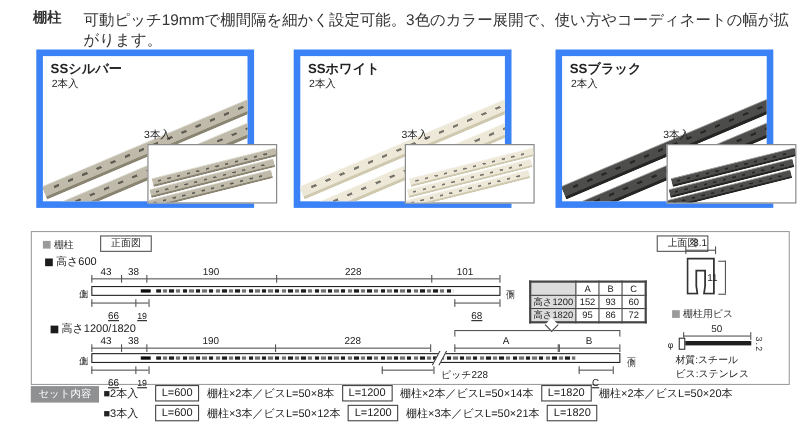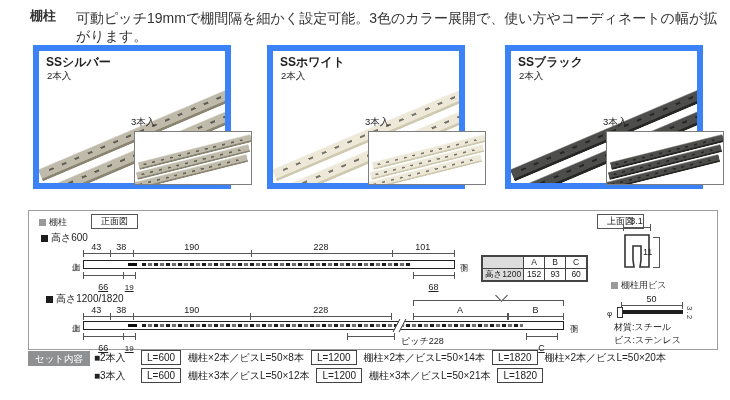--- a/index.html
+++ b/index.html
@@ -196,20 +196,26 @@
       <td>A</td>
       <td>B</td>
       <td>C</td>
     </tr>
     <tr>
       <td class="hd">高さ1200</td>
       <td>152</td>
       <td>93</td>
       <td>60</td>
     </tr>
+    <tr>
+      <td class="hd">高さ1820</td>
+      <td>95</td>
+      <td>86</td>
+      <td>72</td>
+    </tr>
   </tbody>
     </table>
   <div class="vptr" style="left:468px;top:80px;"></div>
   <div class="bracket" style="left:384px;top:89px;width:151px;"></div>
 
   <div class="sect-title" style="left:17px;top:81px;">
     <span class="bsq"></span>
     <span>高さ1200/1820</span>
   </div>
   <div class="dimrow" style="left:54px;top:93px;width:309px;">

